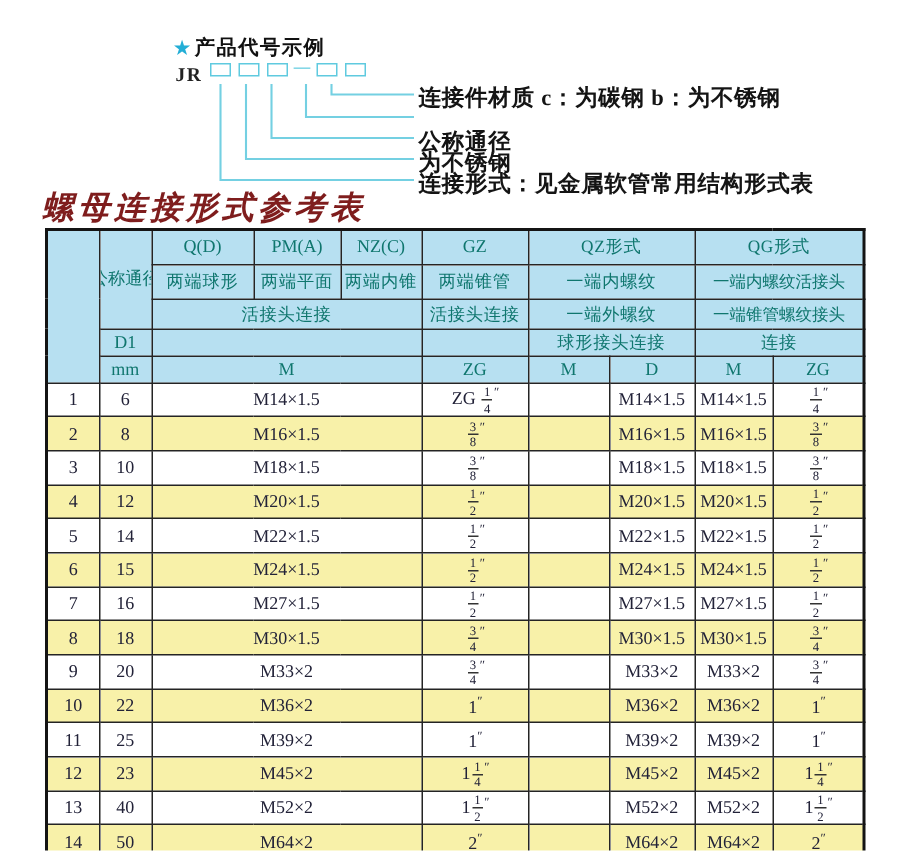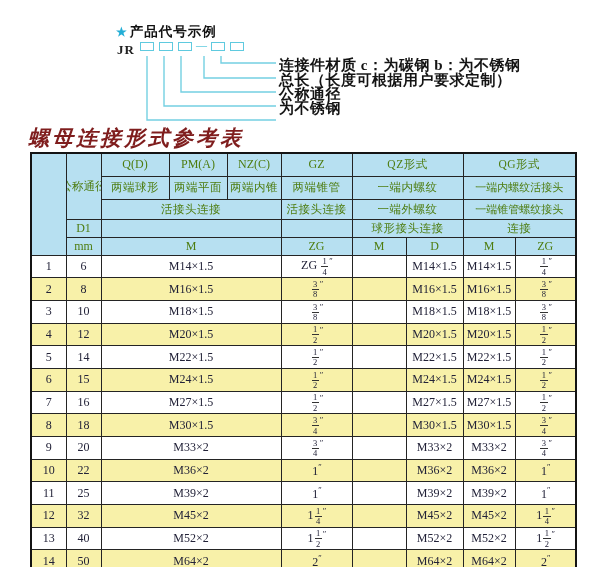--- a/index.html
+++ b/index.html
@@ -27,21 +27,21 @@
   
   table.ref{
     position:absolute;left:30px;top:152px;width:545px;
     border-collapse:collapse;table-layout:fixed;
     border:2px solid #141414;
   }
   table.ref td,table.ref th{
     border:1px solid #242424;padding:0;text-align:center;vertical-align:middle;
     font-weight:normal;overflow:hidden;white-space:nowrap;
   }
-  thead th{background:#b7e0f1;color:#4d7c0f;}
+  thead th{background:#b7e0f1;color:#0f766e;}
   .h1{height:23px;} .h2{height:23px;} .h3{height:20px;} .h4{height:18px;} .h5{height:18px;margin-top:16px;}
   .lat{font-size:12px;}
   .cjk{font-size:11.5px;letter-spacing:0.5px;}
   .cjk-s{font-size:11px;letter-spacing:0;}
   .vert{
     display:flex;flex-direction:column;align-items:center;justify-content:space-evenly;
     height:100%;font-size:11.5px;line-height:14px;
   }
   th.xu .vert{height:100px;padding-left:48px;}
   th.tj .vert{height:62px;line-height:15px;}
@@ -72,23 +72,23 @@
     <span class="code-prefix">JR</span>
     <span class="code-box"></span>
     <span class="code-box"></span>
     <span class="code-box"></span>
     <span class="code-dash">—</span>
     <span class="code-box"></span>
     <span class="code-box"></span>
   </div>
 
   <div class="diag-label" style="top:56px;">连接件材质  c：为碳钢  b：为不锈钢</div>
-  <div class="diag-label" style="top:71px;">总长（长度可根据用户要求定制）</div>
   <div class="diag-label" style="top:85px;">公称通径</div>
   <div class="diag-label" style="top:99px;">为不锈钢</div>
+  <div class="diag-label" style="top:113px;">连接形式：见金属软管常用结构形式表</div>
 </div>
 
 <div class="table-title">螺母连接形式参考表</div>
 
 <table class="ref">
   <colgroup>
     <col style="width:35px">
       <col style="width:35px">
       <col style="width:68px">
     <col style="width:58px">
@@ -305,21 +305,21 @@
         <td>25</td>
         <td colspan="3">M39×2</td>
         <td>1<span class="pr">″</span></td>
         <td></td>
         <td>M39×2</td>
         <td>M39×2</td>
         <td>1<span class="pr">″</span></td>
       </tr>
       <tr class="alt">
         <td>12</td>
-        <td>32</td>
+        <td>23</td>
         <td colspan="3">M45×2</td>
         <td>1<span class="frac">
             <span class="num">1</span>
             <span class="den">4</span>
           </span><span class="pr">″</span></td>
         <td></td>
         <td>M45×2</td>
         <td>M45×2</td>
         <td>1<span class="frac">
             <span class="num">1</span>

